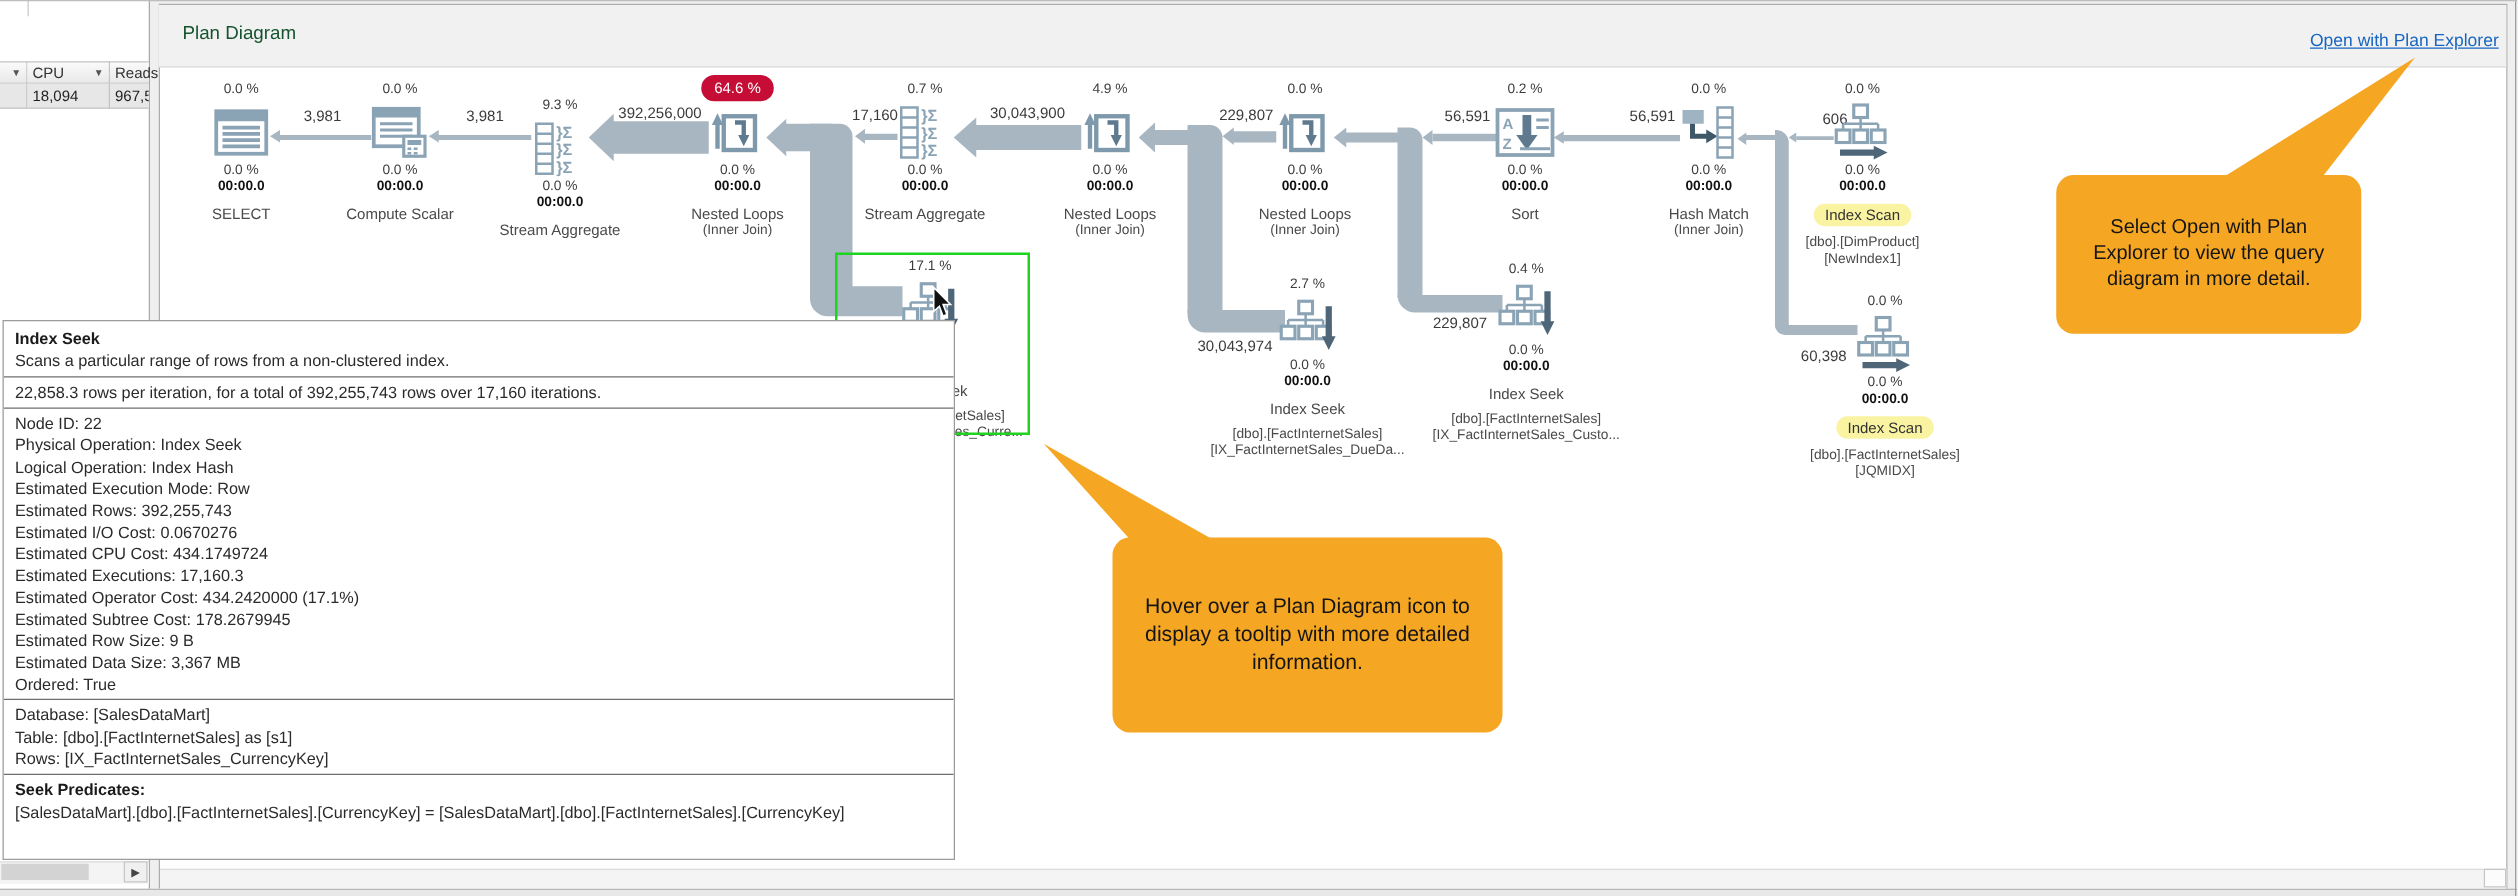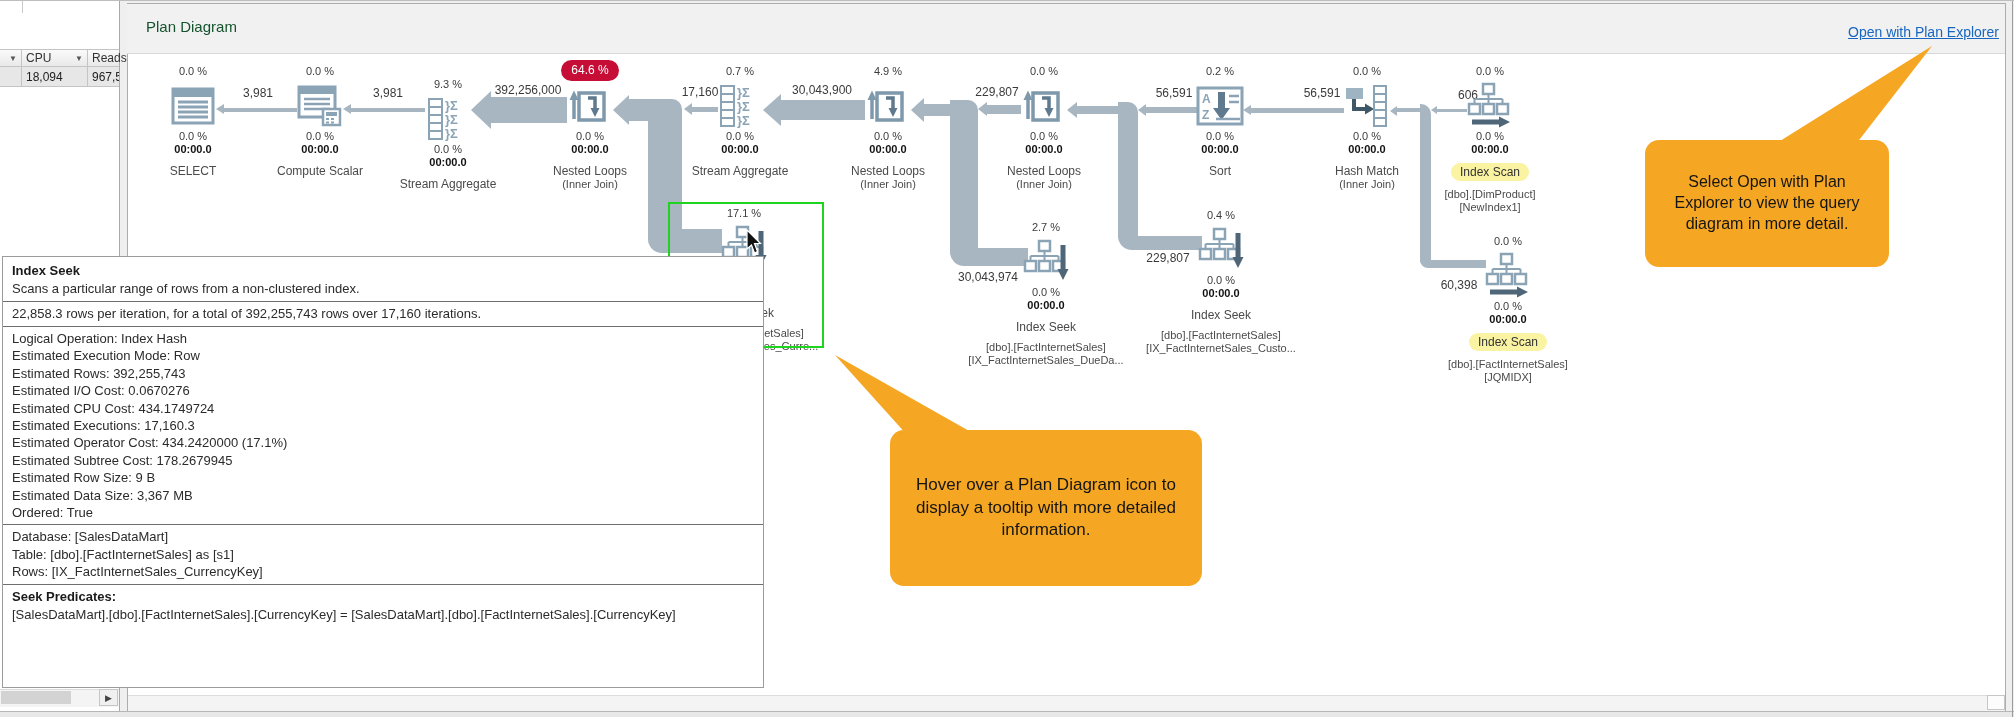--- a/index.html
+++ b/index.html
@@ -405,20 +405,22 @@
         <polygon points="2,1 2,20 6.5,16 9.5,24 12.5,22.5 9.5,14.5 15.5,14.5" fill="#111" stroke="#fff" stroke-width="1.2"></polygon>
       </svg>
   </div>
 
   <div class="tooltip">
     <div class="ttitle">Index Seek</div>
     <div class="tline">Scans a particular range of rows from a non-clustered index.</div>
     <div class="tsep"></div>
     <div class="tline">22,858.3 rows per iteration, for a total of 392,255,743 rows over 17,160 iterations.</div>
     <div class="tsep"></div>
+    <div class="tprop">Node ID:  22</div>
+    <div class="tprop">Physical Operation:  Index Seek</div>
     <div class="tprop">Logical Operation:  Index Hash</div>
     <div class="tprop">Estimated Execution Mode:  Row</div>
     <div class="tprop">Estimated Rows:  392,255,743</div>
     <div class="tprop">Estimated I/O Cost:  0.0670276</div>
     <div class="tprop">Estimated CPU Cost:  434.1749724</div>
     <div class="tprop">Estimated Executions:  17,160.3</div>
     <div class="tprop">Estimated Operator Cost:  434.2420000 (17.1%)</div>
     <div class="tprop">Estimated Subtree Cost:  178.2679945</div>
     <div class="tprop">Estimated Row Size:  9 B</div>
     <div class="tprop">Estimated Data Size:  3,367 MB</div>

